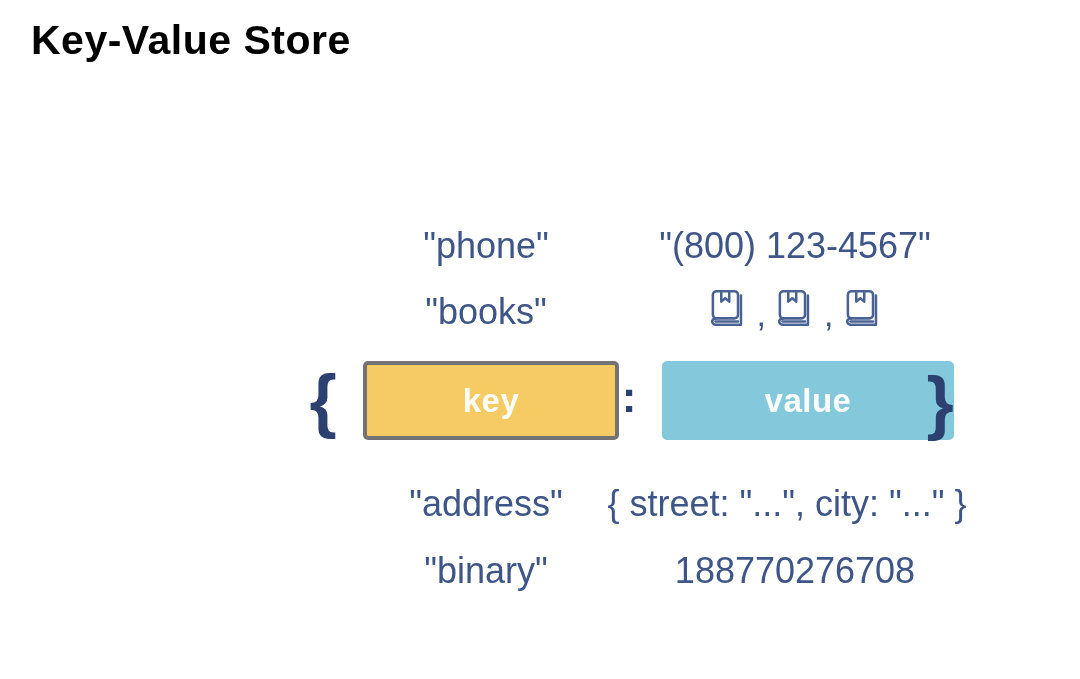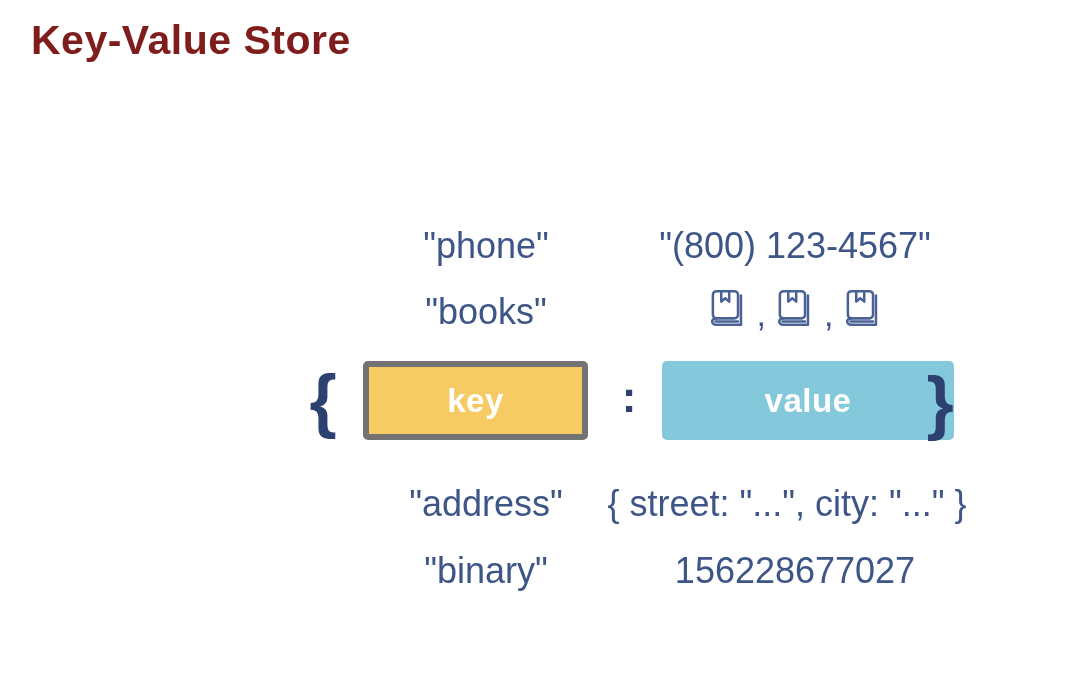--- a/index.html
+++ b/index.html
@@ -6,21 +6,21 @@
   body {
     width:1080px; height:679px;
     background:#ffffff;
     font-family:"Liberation Sans", sans-serif;
     overflow:hidden;
   }
   .canvas { position:relative; width:1080px; height:679px; background:#ffffff; }
 
   .title {
     position:absolute; left:31px; top:17px;
-    font-size:41px; font-weight:bold; color:#7f1d1d;
+    font-size:41px; font-weight:bold; color:#000000;
     letter-spacing:0.5px; white-space:nowrap;
   }
 
   .kv-text {
     position:absolute; transform:translate(-50%,-50%);
     font-size:36px; color:#3E5588; white-space:nowrap; line-height:1;
   }
   .col-key   { left:486px; }
   .col-value { left:795px; }
 
@@ -53,21 +53,21 @@
     transform:translate(-50%,-50%);
     font-size:44px; font-weight:bold; color:#2C4170; line-height:1;
   }
 
   .box {
     position:absolute; top:361px; height:79px;
     display:flex; align-items:center; justify-content:center;
     font-size:33px; font-weight:bold; color:#ffffff;
     border-radius:5px; box-sizing:border-box; letter-spacing:0.5px;
   }
-  .key-box   { left:363px; width:225px; background:#F6CB63; border:6px solid #737373; }
+  .key-box   { left:363px; width:256px; background:#F6CB63; border:4px solid #737373; }
   .value-box { left:662px; width:292px; background:#84C8DB; }
 </style>
 </head>
 <body>
 
 <div class="canvas">
 
   <div class="title">Key-Value Store</div>
 
   <span class="kv-text col-key row-phone">"phone"</span>
@@ -100,15 +100,15 @@
   <span class="brace brace-open">{</span>
   <div class="box key-box">key</div>
   <span class="colon">:</span>
   <div class="box value-box">value</div>
   <span class="brace brace-close">}</span>
 
   <span class="kv-text col-key row-address">"address"</span>
   <span class="kv-text col-value row-address">{ street: "...", city: "..." }</span>
 
   <span class="kv-text col-key row-binary">"binary"</span>
-  <span class="kv-text col-value row-binary">156228677027</span>
+  <span class="kv-text col-value row-binary">188770276708</span>
 
 </div>
 
 </body></html>

